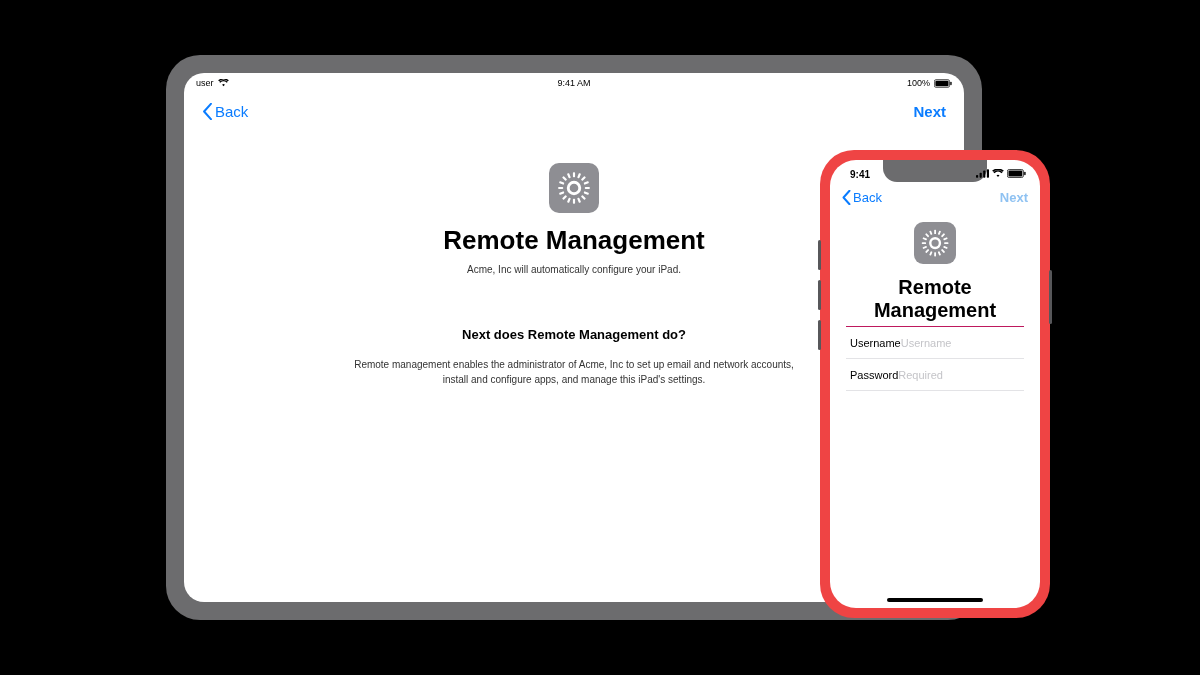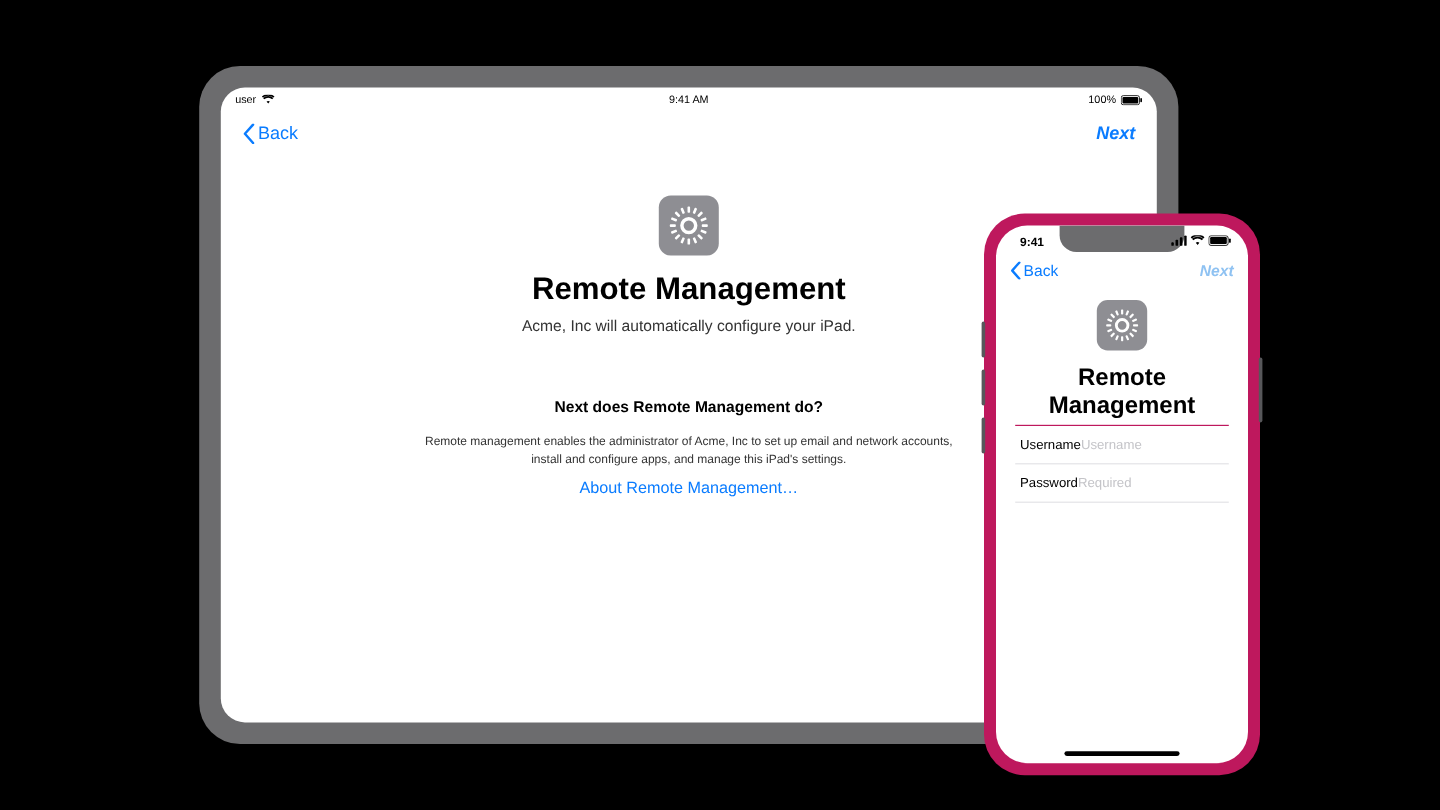--- a/index.html
+++ b/index.html
@@ -68,21 +68,20 @@
   .nav-back {
     color: #0a7cff;
     display: flex; align-items: center;
     cursor: pointer;
   }
   .nav-back .chev { margin-right: 2px; }
   .nav-next {
     color: #0a7cff;
     font-weight: 600;
     cursor: pointer;
-    font-style: italic;
   }
 
   
   .ipad-content {
     position: absolute;
     top: 90px; left: 0; right: 0; bottom: 0;
     text-align: center;
     padding: 0 120px;
   }
   .gear-box {
@@ -94,21 +93,21 @@
   }
   .gear-box.small { width: 42px; height: 42px; border-radius: 9px; }
   .gear-box svg { width: 72%; height: 72%; }
   .ipad h1 {
     font-size: 26px;
     font-weight: 700;
     color: #000;
     margin-bottom: 8px;
   }
   .ipad .subtitle {
-    font-size: 13px;
+    font-size: 10px;
     color: #333;
     margin-bottom: 52px;
   }
   .ipad .section-q {
     font-size: 13px;
     font-weight: 700;
     color: #000;
     margin-bottom: 10px;
   }
   .ipad .section-body {
@@ -124,24 +123,23 @@
     cursor: pointer;
   }
 
   
   .iphone {
     position: absolute;
     left: 820px;
     top: 150px;
     width: 230px;
     height: 468px;
-    background: #be185d;
+    background: #ef4444;
     border-radius: 34px;
     padding: 10px;
-    margin-top: 28px;
   }
   .iphone-screen {
     width: 100%; height: 100%;
     background: #fff;
     border-radius: 26px;
     position: relative;
     overflow: hidden;
   }
   .notch {
     position: absolute;
@@ -310,21 +308,20 @@
     <div class="ipad-content">
       <div class="gear-box">
         <svg viewBox="0 0 100 100">
             <use href="#gear"></use>
           </svg>
       </div>
       <h1>Remote Management</h1>
       <div class="subtitle">Acme, Inc will automatically configure your iPad.</div>
       <div class="section-q">Next does Remote Management do?</div>
       <div class="section-body">Remote management enables the administrator of Acme, Inc to set up email and network accounts, install and configure apps, and manage this iPad's settings.</div>
-      <div class="about-link">About Remote Management…</div>
     </div>
 
   </div>
 </div>
 
 <div class="iphone">
   <div class="iphone-screen">
     <div class="notch"></div>
 
     <div class="iphone-status">

